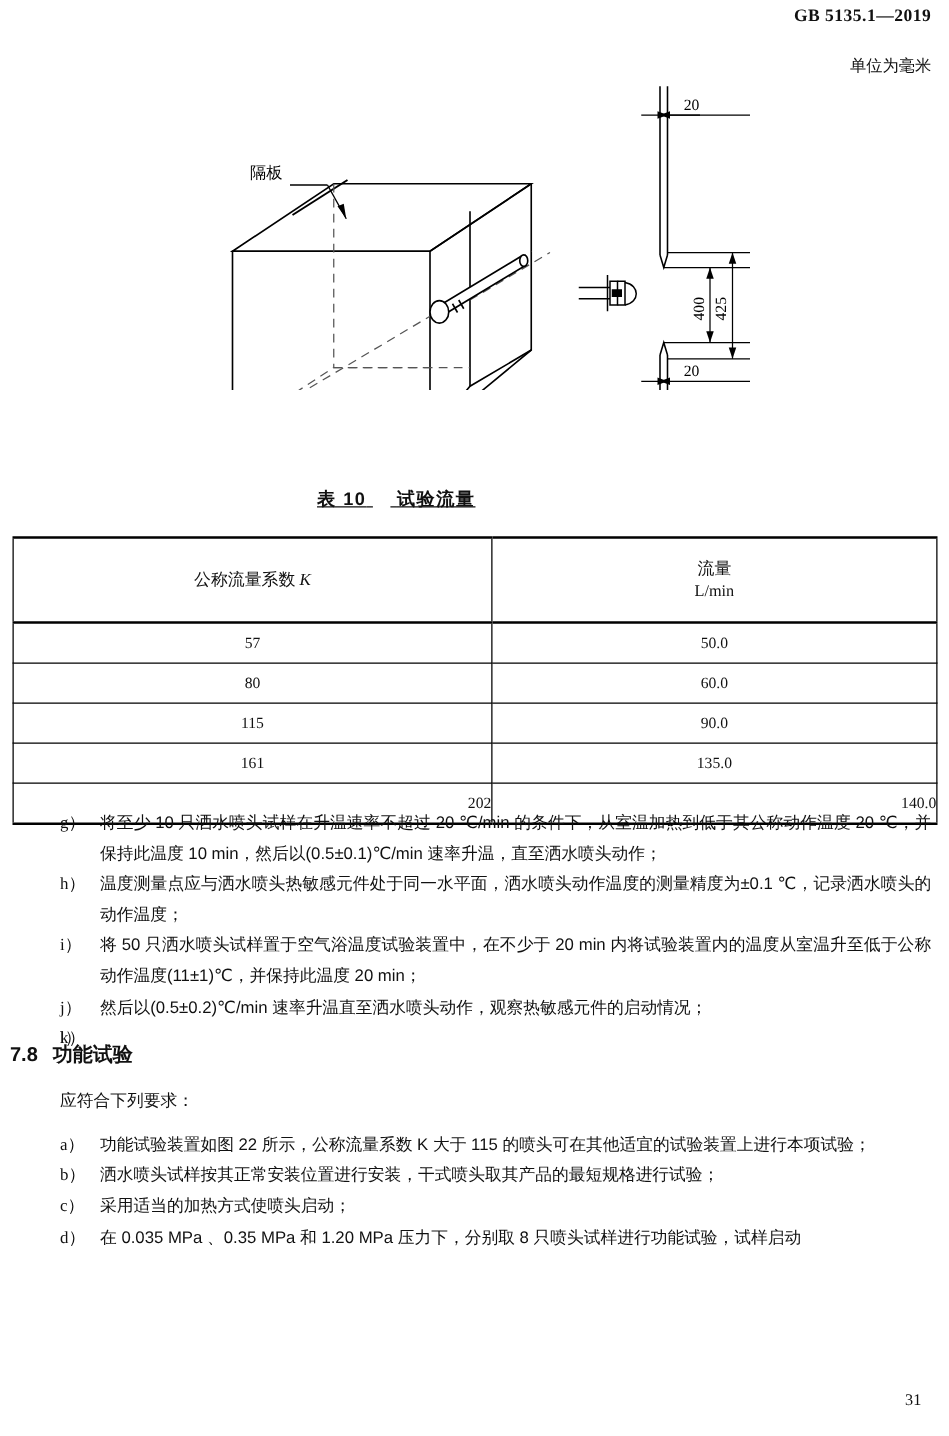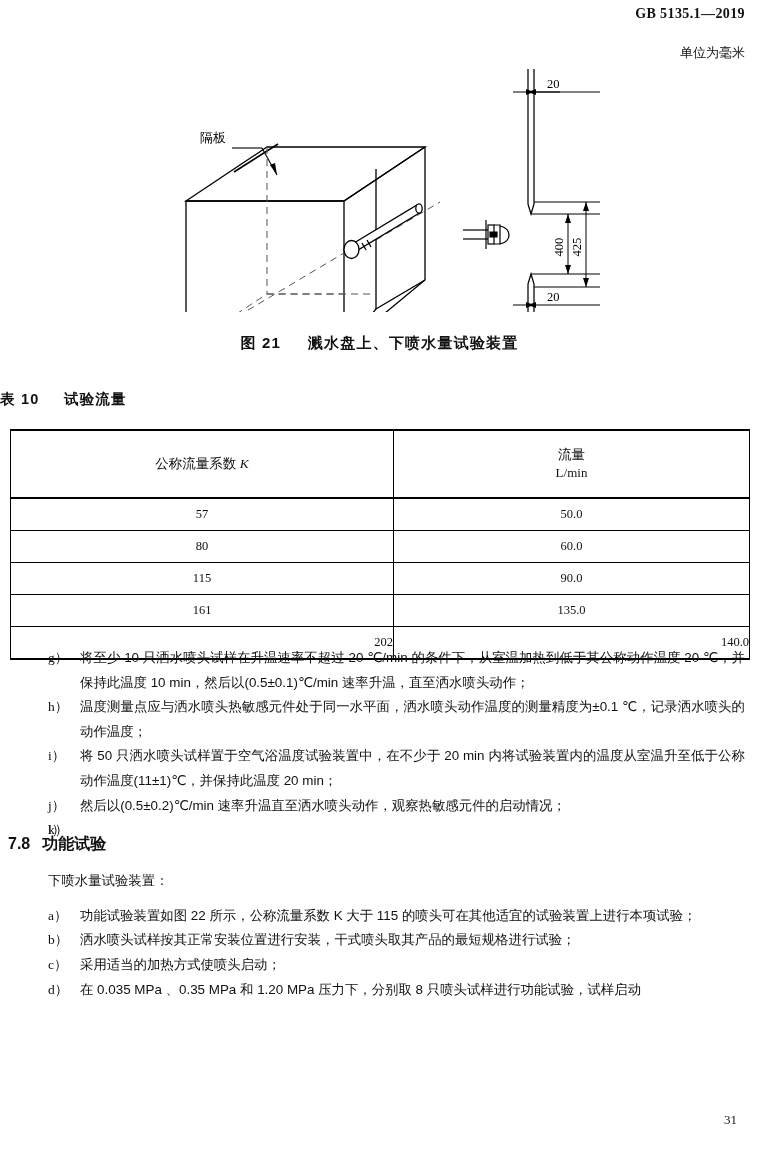--- a/index.html
+++ b/index.html
@@ -30,23 +30,23 @@
   .figure svg { display:block; }
 
   .fig-cap {
     position:absolute; left:0; top:334px; width:759px;
     text-align:center;
     font-family:"Liberation Sans","DejaVu Sans",sans-serif;
     font-weight:bold; font-size:15px; letter-spacing:1.2px;
   }
   .tbl-cap {
     position:absolute; left:0; top:390px; width:634px;
-    text-align:left;
-    font-family:"Liberation Sans","DejaVu Sans",sans-serif;
-    font-weight:bold; font-size:14.5px; letter-spacing:1.2px;
+    text-align:center;
+    font-family:"Liberation Sans","DejaVu Sans",sans-serif;
+    font-weight:bold; font-size:14.5px; letter-spacing:1.2px;text-decoration:underline;
   }
 
   
   .tbl-wrap { position:absolute; left:10px; top:429px; width:739px; }
   table.flow {
     border-collapse:collapse; width:739px;
     font-family:"Liberation Serif",serif;
     table-layout:fixed;
   }
   table.flow col.c1 { width:383px; }
@@ -205,25 +205,20 @@
         <path d="M586,140 L586,225"></path>
         <path d="M534,140 L600,140"></path>
         <path d="M534,225 L600,225"></path>
       </g>
       <polygon points="586,140 583,149 589,149" fill="#000" stroke="none"></polygon>
       <polygon points="586,225 583,216 589,216" fill="#000" stroke="none"></polygon>
       <text x="581" y="185" transform="rotate(-90 581,185)" text-anchor="middle" font-family="'Liberation Serif',serif" font-size="12.5" fill="#000">425</text>
     </svg>
   </div>
 
-  <div class="fig-cap">
-    <span>图 21</span>
-    <span style="display:inline-block;width:16px"></span>
-    <span>溅水盘上、下喷水量试验装置</span>
-  </div>
 
   <div class="tbl-cap">
     <span>表 10</span>
     <span style="display:inline-block;width:14px"></span>
     <span>试验流量</span>
   </div>
 
   <div class="tbl-wrap">
     <table class="flow">
       <colgroup>
@@ -293,21 +288,21 @@
     </div>
 
     <div class="li">
       <span class="mk">l）</span>
     </div>
 
     <div class="sec-h">
       <span class="num">7.8</span><span>功能试验</span>
     </div>
 
-    <div class="plain">下喷水量试验装置：</div>
+    <div class="plain">应符合下列要求：</div>
 
     <div class="li grp" style="margin-top:10px">
       <span class="mk">a）</span>
       <span>功能试验装置如图 22 所示，公称流量系数 K 大于 115 的喷头可在其他适宜的试验装置上进行本项试验；</span>
     </div>
 
     <div class="li">
       <span class="mk">b）</span>
       <span>洒水喷头试样按其正常安装位置进行安装，干式喷头取其产品的最短规格进行试验；</span>
     </div>

